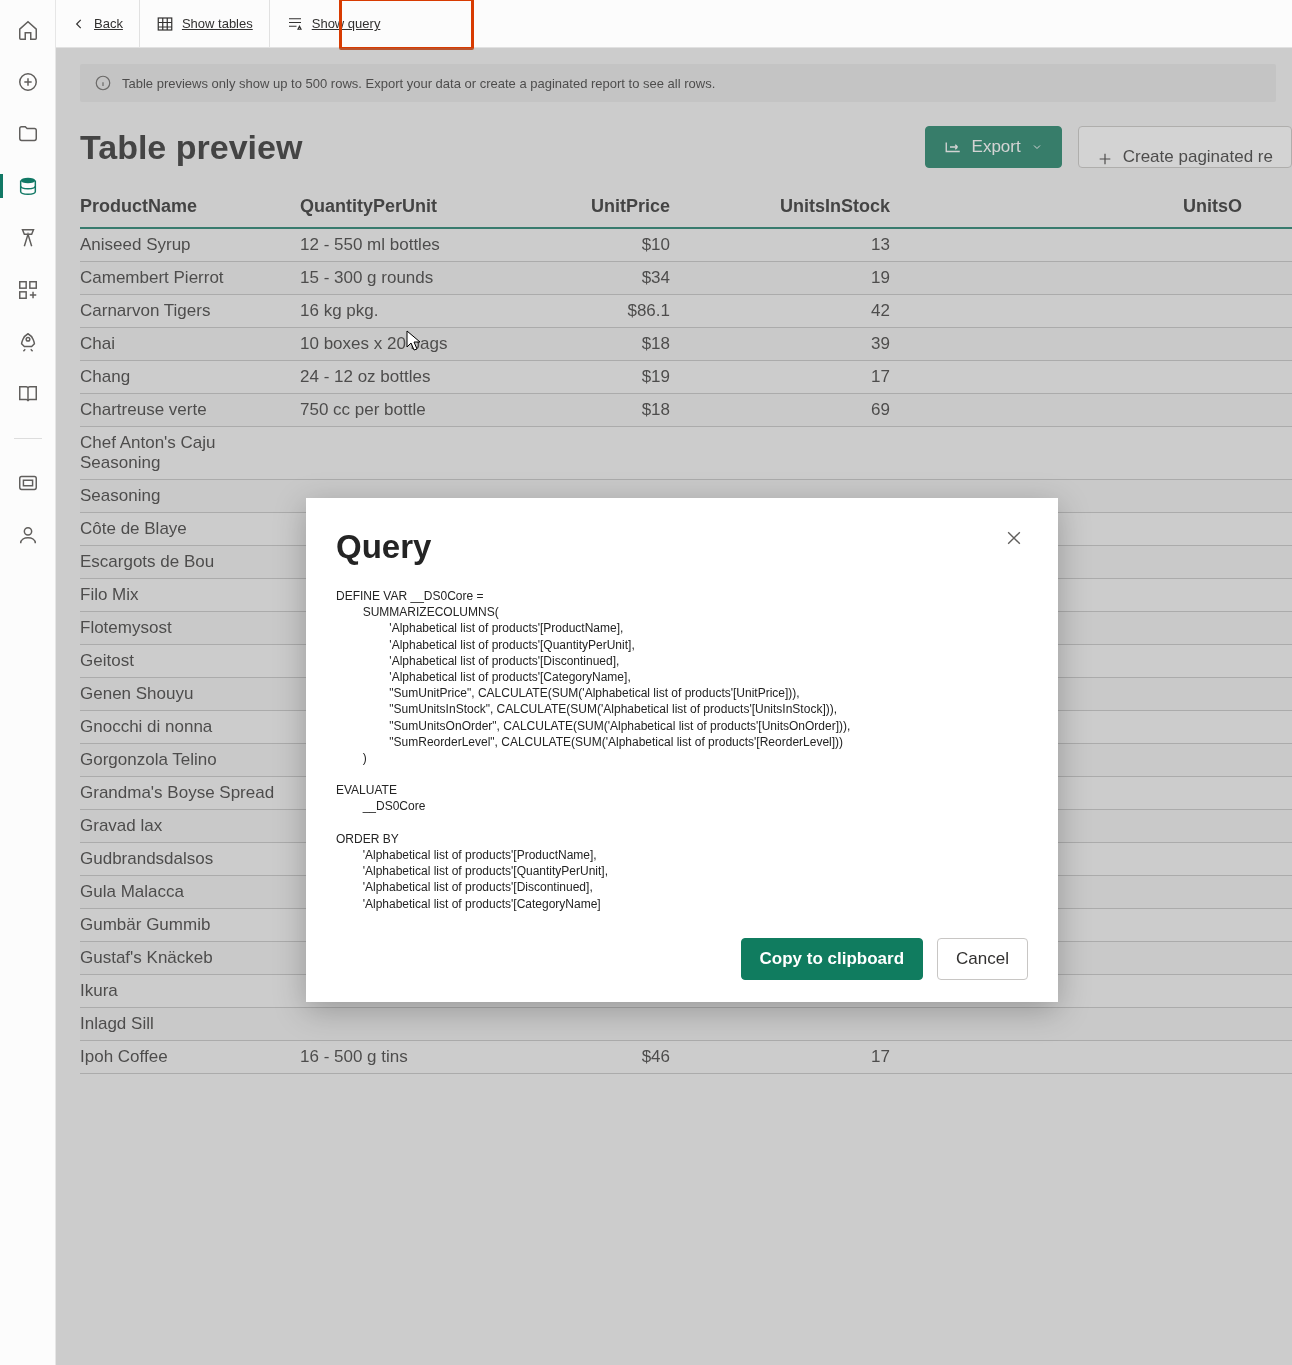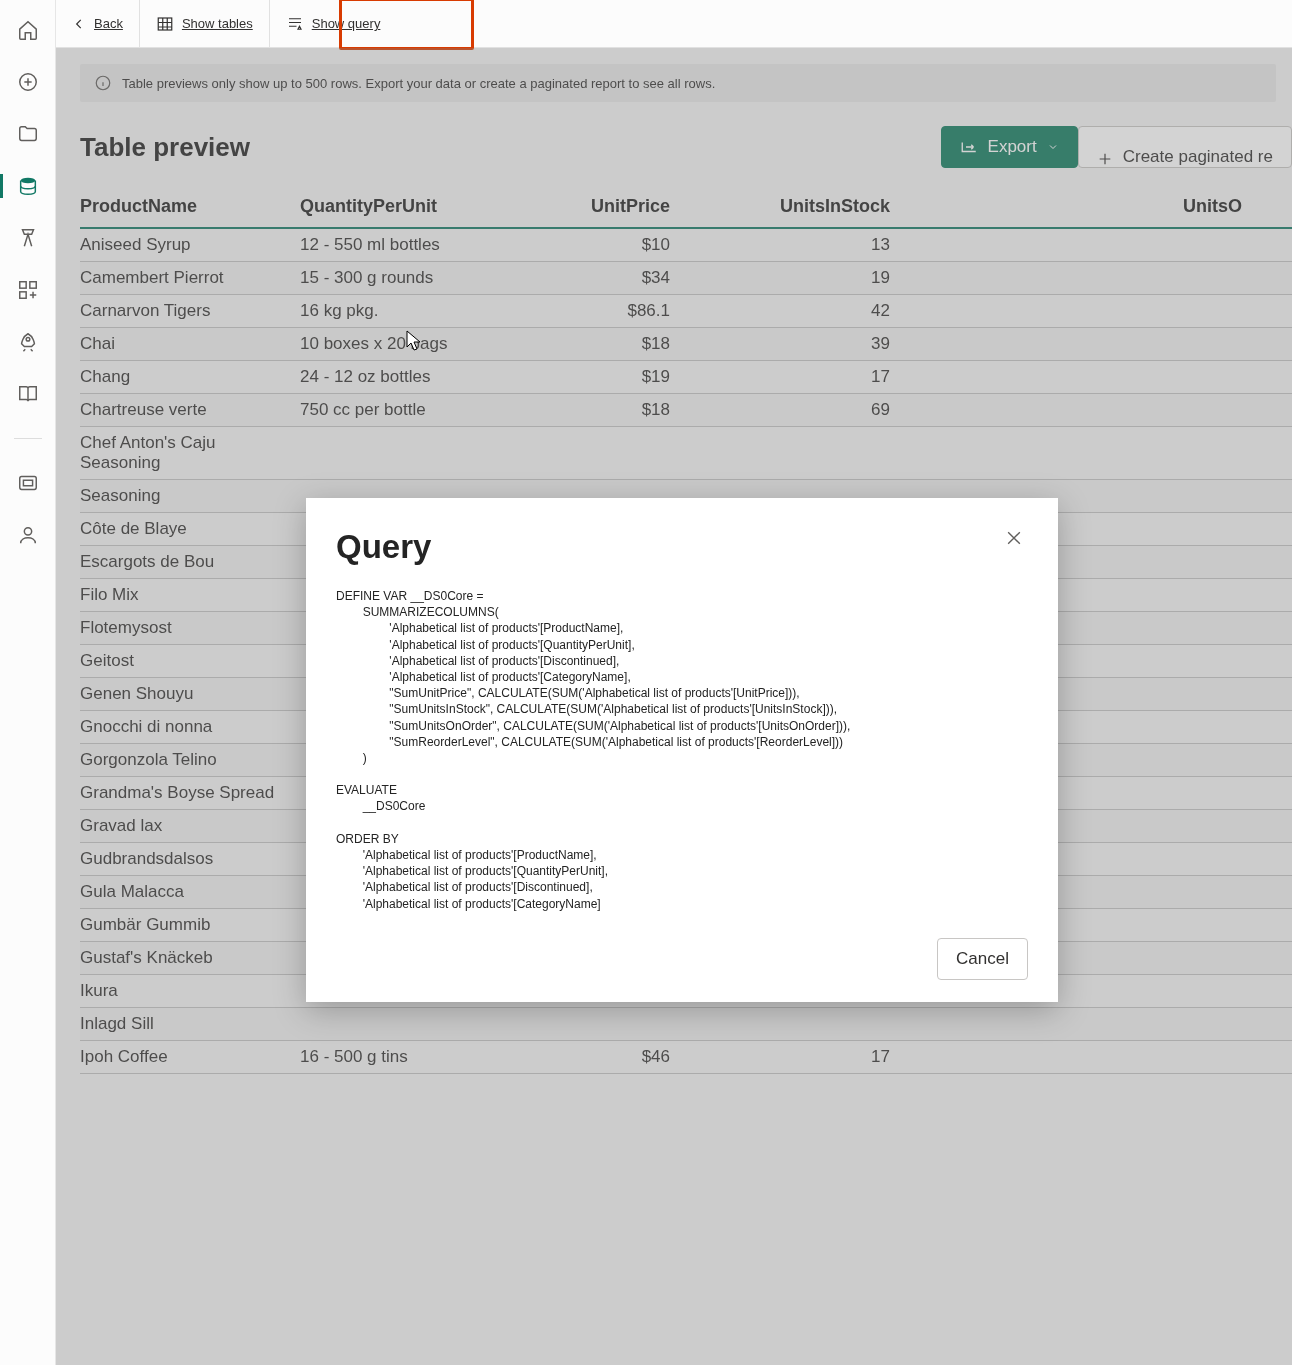--- a/index.html
+++ b/index.html
@@ -18,22 +18,22 @@
 
 .toolbar { height: 48px; background: #fcfcfc; border-bottom: 1px solid #e1e1e1; display: flex; align-items: center; position: relative; }
 .tb-btn { height: 48px; padding: 0 16px; display: flex; align-items: center; gap: 8px; font-size: 13px; color: #323130; background: transparent; border: none; cursor: pointer; text-decoration: underline; }
 .tb-sep { width:1px; height:48px; background:#e1e1e1; }
 .highlight-box { position:absolute; left:283px; top:-2px; width:135px; height:52px; border:3px solid #d83b01; border-radius:2px; pointer-events:none; }
 
 
 .content { flex:1; padding: 0; overflow: hidden; position: relative; }
 .info-banner { margin: 16px 16px 0 24px; background: #e8e8e8; border-radius: 2px; padding: 10px 14px; display:flex; align-items:center; gap:10px; font-size:13px; color:#323130; }
 .title-row { display:flex; align-items:center; justify-content:space-between; padding: 24px 0 18px 24px; }
-.page-title { font-size: 26px; font-weight: 700; color:#242424; }
-.action-btns { display:flex; }
+.page-title { font-size: 34px; font-weight: 700; color:#242424; }
+.action-btns { display:flex; gap:16px; }
 .btn { height:42px; padding:0 18px; display:flex; align-items:center; gap:10px; font-size:17px; border-radius:4px; cursor:pointer; }
 .btn-primary { background:#107c5f; color:#fff; border:1px solid #107c5f; }
 .btn-secondary { background:#fff; color:#323130; border:1px solid #c8c6c4;align-items:flex-end; }
 
 
 .table-wrap { padding: 0 0 0 24px; overflow:hidden; }
 table { border-collapse: collapse; width:100%; }
 th { text-align:left; font-weight:600; font-size:18px; color:#242424; padding:10px 12px 10px 0; border-bottom:2px solid #117865; }
 th.right { text-align:right; padding-right: 50px; }
 td { font-size:17px; color:#323130; padding:6px 12px 6px 0; border-bottom:1px solid #c2c2c2; }
@@ -400,17 +400,18 @@
 
 EVALUATE
         __DS0Core
 
 ORDER BY
         'Alphabetical list of products'[ProductName],
         'Alphabetical list of products'[QuantityPerUnit],
         'Alphabetical list of products'[Discontinued],
         'Alphabetical list of products'[CategoryName]</div>
       <div class="modal-foot">
+        <button class="mbtn mbtn-primary">Copy to clipboard</button>
         <button class="mbtn mbtn-secondary">Cancel</button>
       </div>
     </div>
   </div>
 </div>
 
 </body></html>

